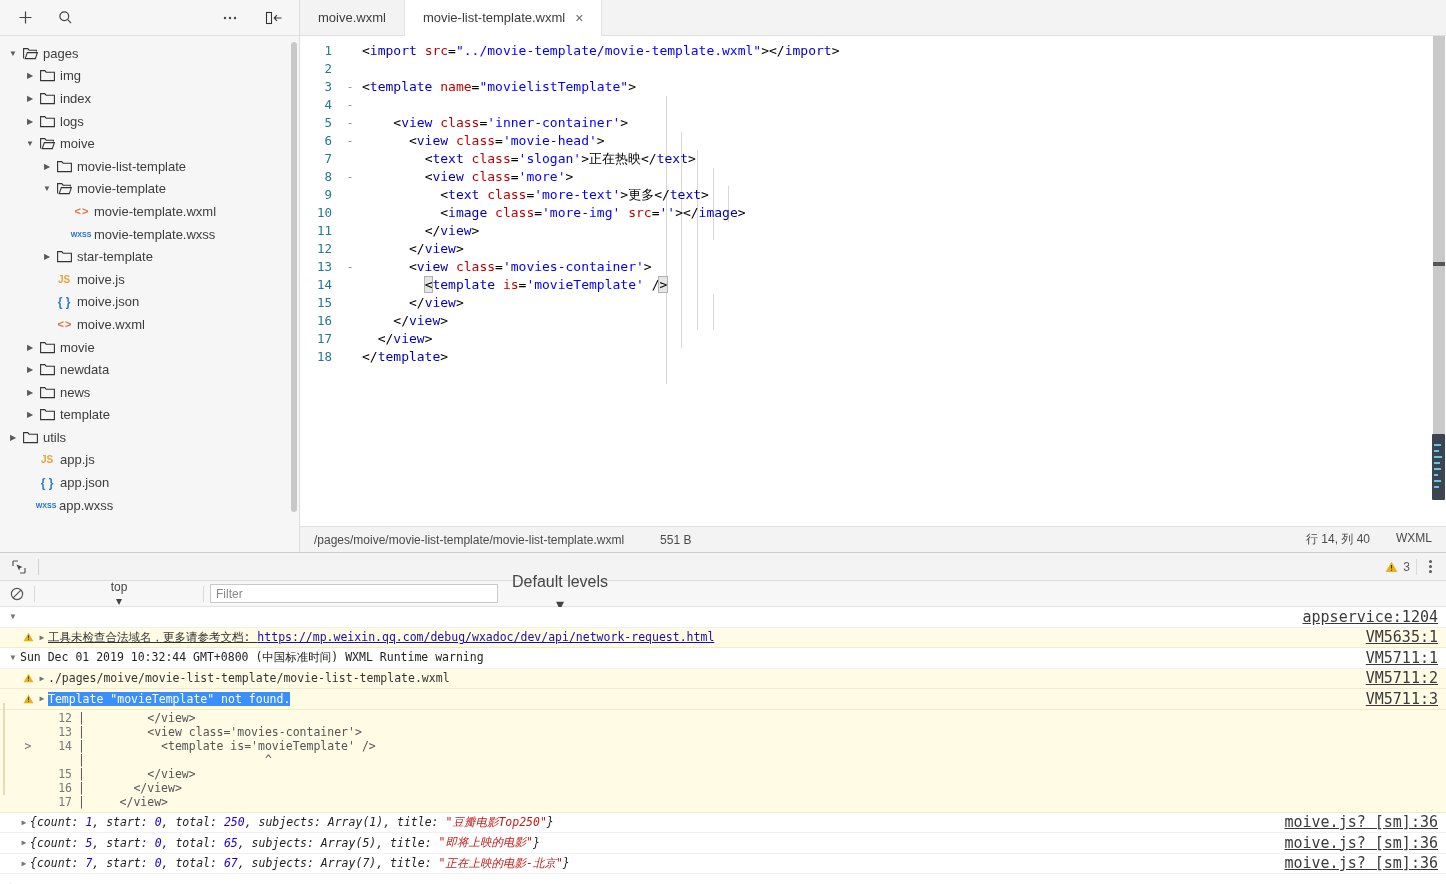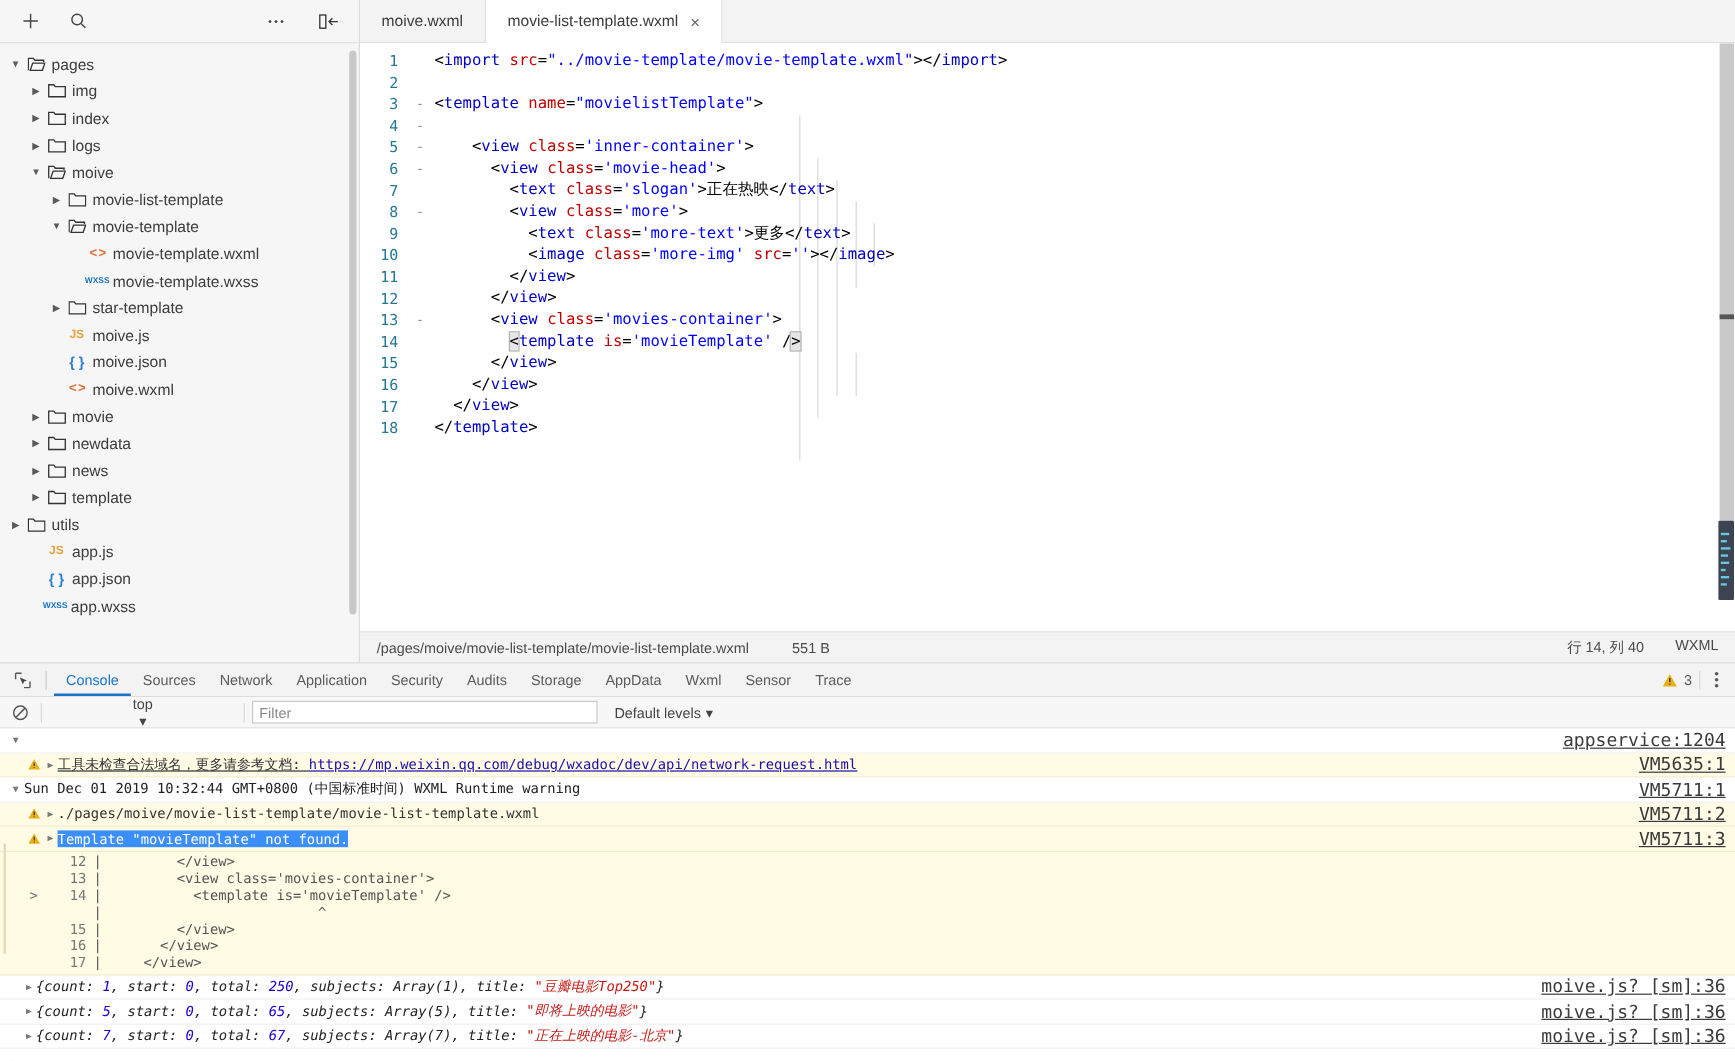--- a/index.html
+++ b/index.html
@@ -94,21 +94,21 @@
   .kebab { display:flex; flex-direction:column; gap:2px; padding:0 6px; cursor:pointer; }
   .kebab span { width:3px; height:3px; background:#5a5a5a; border-radius:50%; }
 
   .dt-filters { height:26px; min-height:26px; display:flex; align-items:center;
     background:#f7f7f7; border-bottom:1px solid #e3e3e3; padding-left:6px; gap:6px; }
   .clear-btn { width:22px; height:22px; display:flex; align-items:center; justify-content:center; cursor:pointer; }
   .ctx-select { display:flex; align-items:center; justify-content:space-between; width:156px;
     font-size:12px; color:#444; padding:0 6px; cursor:pointer;flex-direction:column; }
   .filter-input { width:288px; height:19px; border:1px solid #c9c9c9; background:#fff;
     font-size:12px; color:#888; padding:0 5px; line-height:19px; }
-  .levels { font-size:12px; color:#444; display:flex; align-items:center; gap:4px; margin-left:8px; cursor:pointer; }
+  .levels { font-size:16px; color:#444; display:flex; align-items:center; gap:4px; margin-left:8px; cursor:pointer;flex-direction:column; }
   .vline { width:1px; height:16px; background:#dadada; }
 
   .console { flex:1; overflow:hidden; position:relative;
     font-family:"DejaVu Sans Mono","Liberation Mono",monospace; font-size:11.5px; }
   .crow { display:flex; align-items:center; min-height:20.5px; padding-left:6px;
     border-bottom:1px solid #f0f0f0; position:relative; white-space:pre; }
   .crow.group { background:#fff; color:#222; }
   .crow.warn { background:#fffbe5; border-bottom:1px solid #f2eccd; }
   .tri-down { color:#777; font-size:8px; width:14px; display:inline-block; text-align:center; }
   .tri-right { color:#777; font-size:8px; width:12px; display:inline-block; text-align:center; }
@@ -414,33 +414,20 @@
   <div class="devtools">
 
     <div class="dt-tabs">
       <div class="inspect-btn">
         <svg width="14" height="14" viewBox="0 0 14 14">
           <path d="M1 1h5M1 1v5M13 13H8M13 13V8" stroke="#555" stroke-width="1.2" fill="none"></path>
           <path d="M4.5 4.5l6 2.6-2.5.9-.9 2.5z" fill="#444"></path>
         </svg>
       </div>
       <div class="dt-sep"></div>
-      <div id="dt-tabs-list" style="display:flex;align-items:center">
-          <div class="dt-tab active">Console</div>
-          <div class="dt-tab">Sources</div>
-          <div class="dt-tab">Network</div>
-          <div class="dt-tab">Application</div>
-          <div class="dt-tab">Security</div>
-          <div class="dt-tab">Audits</div>
-          <div class="dt-tab">Storage</div>
-          <div class="dt-tab">AppData</div>
-          <div class="dt-tab">Wxml</div>
-          <div class="dt-tab">Sensor</div>
-          <div class="dt-tab">Trace</div>
-        </div>
       <div class="dt-right">
         <div class="warn-count">
           <svg width="13" height="12" viewBox="0 0 13 12">
               <path d="M6.5 0.8L12.4 11H0.6z" fill="#e8b119"></path>
               <path d="M6.5 4v3.6M6.5 8.8v.9" stroke="#3a2e00" stroke-width="1.1"></path>
             </svg>
           <span>3</span>
         </div>
         <div class="vline"></div>
         <div class="kebab">

